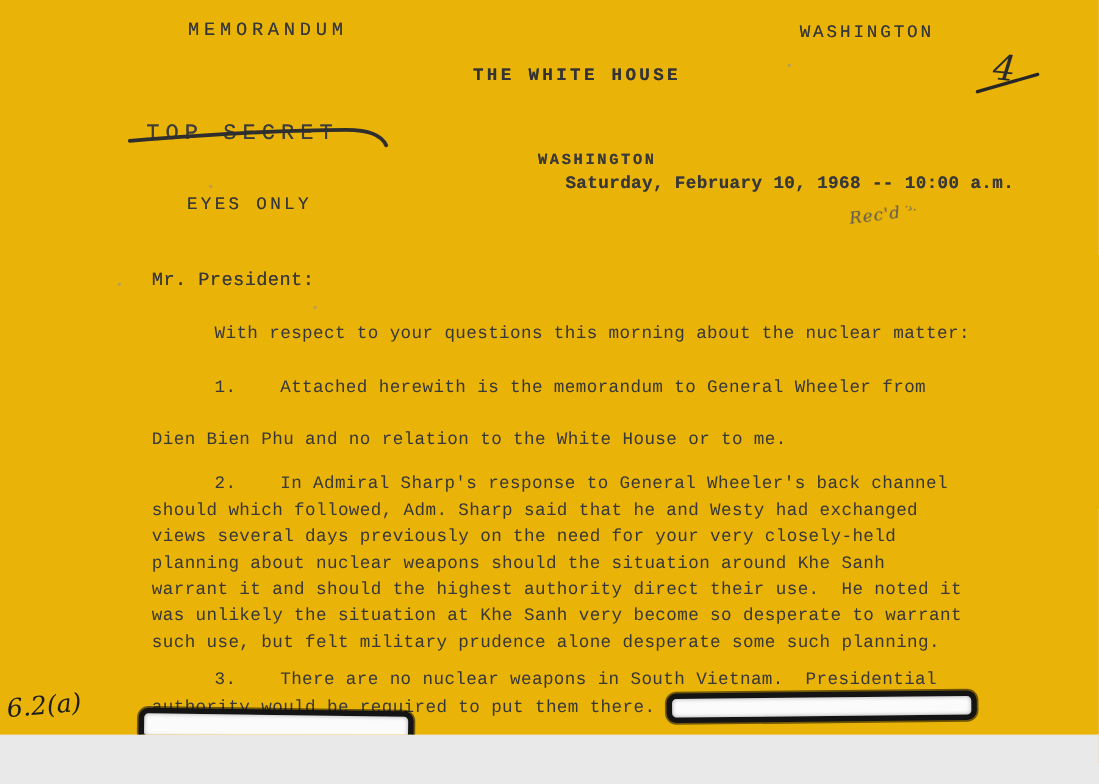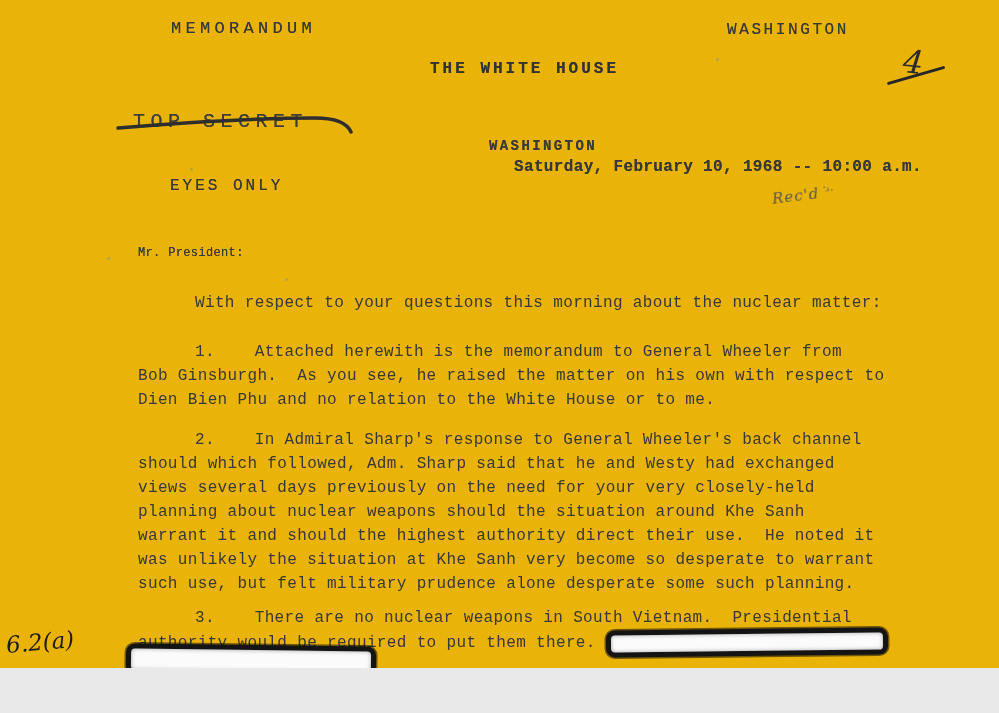--- a/index.html
+++ b/index.html
@@ -16,21 +16,21 @@
   .memo-type{ left:171px; top:19px; font-size:17px; letter-spacing:4.3px; }
   .info-label{ left:727px; top:21px; font-size:16px; letter-spacing:2.6px; }
   .lh-title{ left:430px; top:60px; font-size:16px; letter-spacing:3px; font-weight:bold; color:#333;}
   .lh-city{ left:489px; top:93px; font-size:14px; letter-spacing:2.4px; font-weight:bold; color:#3a3a3a;margin-top:45px;}
 
   .classification{ left:133px; top:110px; font-size:20px; letter-spacing:5.5px; color:#3d3d3d;}
   .strike-svg{ position:absolute; left:110px; top:104px; }
 
   .dateline{ left:514px; top:158px; font-size:16px; letter-spacing:.35px;font-weight:bold; }
   .eyes-only{ left:138px; top:177px; font-size:16px; letter-spacing:3px;margin-left:32px; }
-  .salutation{ left:138px; top:246px; font-size:12px; letter-spacing:.35px;font-family:Liberation Mono, monospace; }
+  .salutation{ left:138px; top:246px; font-size:17px; letter-spacing:.35px;font-family:Liberation Mono, monospace; }
 
   .line{
     position:absolute; left:138px; width:820px;
     font-size:16px; letter-spacing:.35px; line-height:24px;
     white-space:pre;
   }
   .indent{ padding-left:57px; }
 
   .hand{ font-family:"DejaVu Serif", serif; font-style:italic; color:#2b2b2b; text-shadow:none; }
   .page-num{ left:903px; top:43px; font-size:32px; transform:rotate(6deg); }
@@ -77,21 +77,20 @@
   <div class="t eyes-only">EYES ONLY</div>
 
   <div class="t hand received">Rec'd</div>
   <div class="received-mark">·›·</div>
 
   <div class="t salutation">Mr. President:</div>
 
   <div class="line indent" style="top:291px">With respect to your questions this morning about the nuclear matter:</div>
 
   <div class="line indent" style="top:340px">1.    Attached herewith is the memorandum to General Wheeler from</div>
-  <div class="line" style="top:364px">Bob Ginsburgh.  As you see, he raised the matter on his own with respect to</div>
   <div class="line" style="top:388px">Dien Bien Phu and no relation to the White House or to me.</div>
 
   <div class="line indent" style="top:428px">2.    In Admiral Sharp's response to General Wheeler's back channel</div>
   <div class="line" style="top:452px">should which followed, Adm. Sharp said that he and Westy had exchanged</div>
   <div class="line" style="top:476px">views several days previously on the need for your very closely-held</div>
   <div class="line" style="top:500px">planning about nuclear weapons should the situation around Khe Sanh</div>
   <div class="line" style="top:524px">warrant it and should the highest authority direct their use.  He noted it</div>
   <div class="line" style="top:548px">was unlikely the situation at Khe Sanh very become so desperate to warrant</div>
   <div class="line" style="top:572px">such use, but felt military prudence alone desperate some such planning.</div>
 

